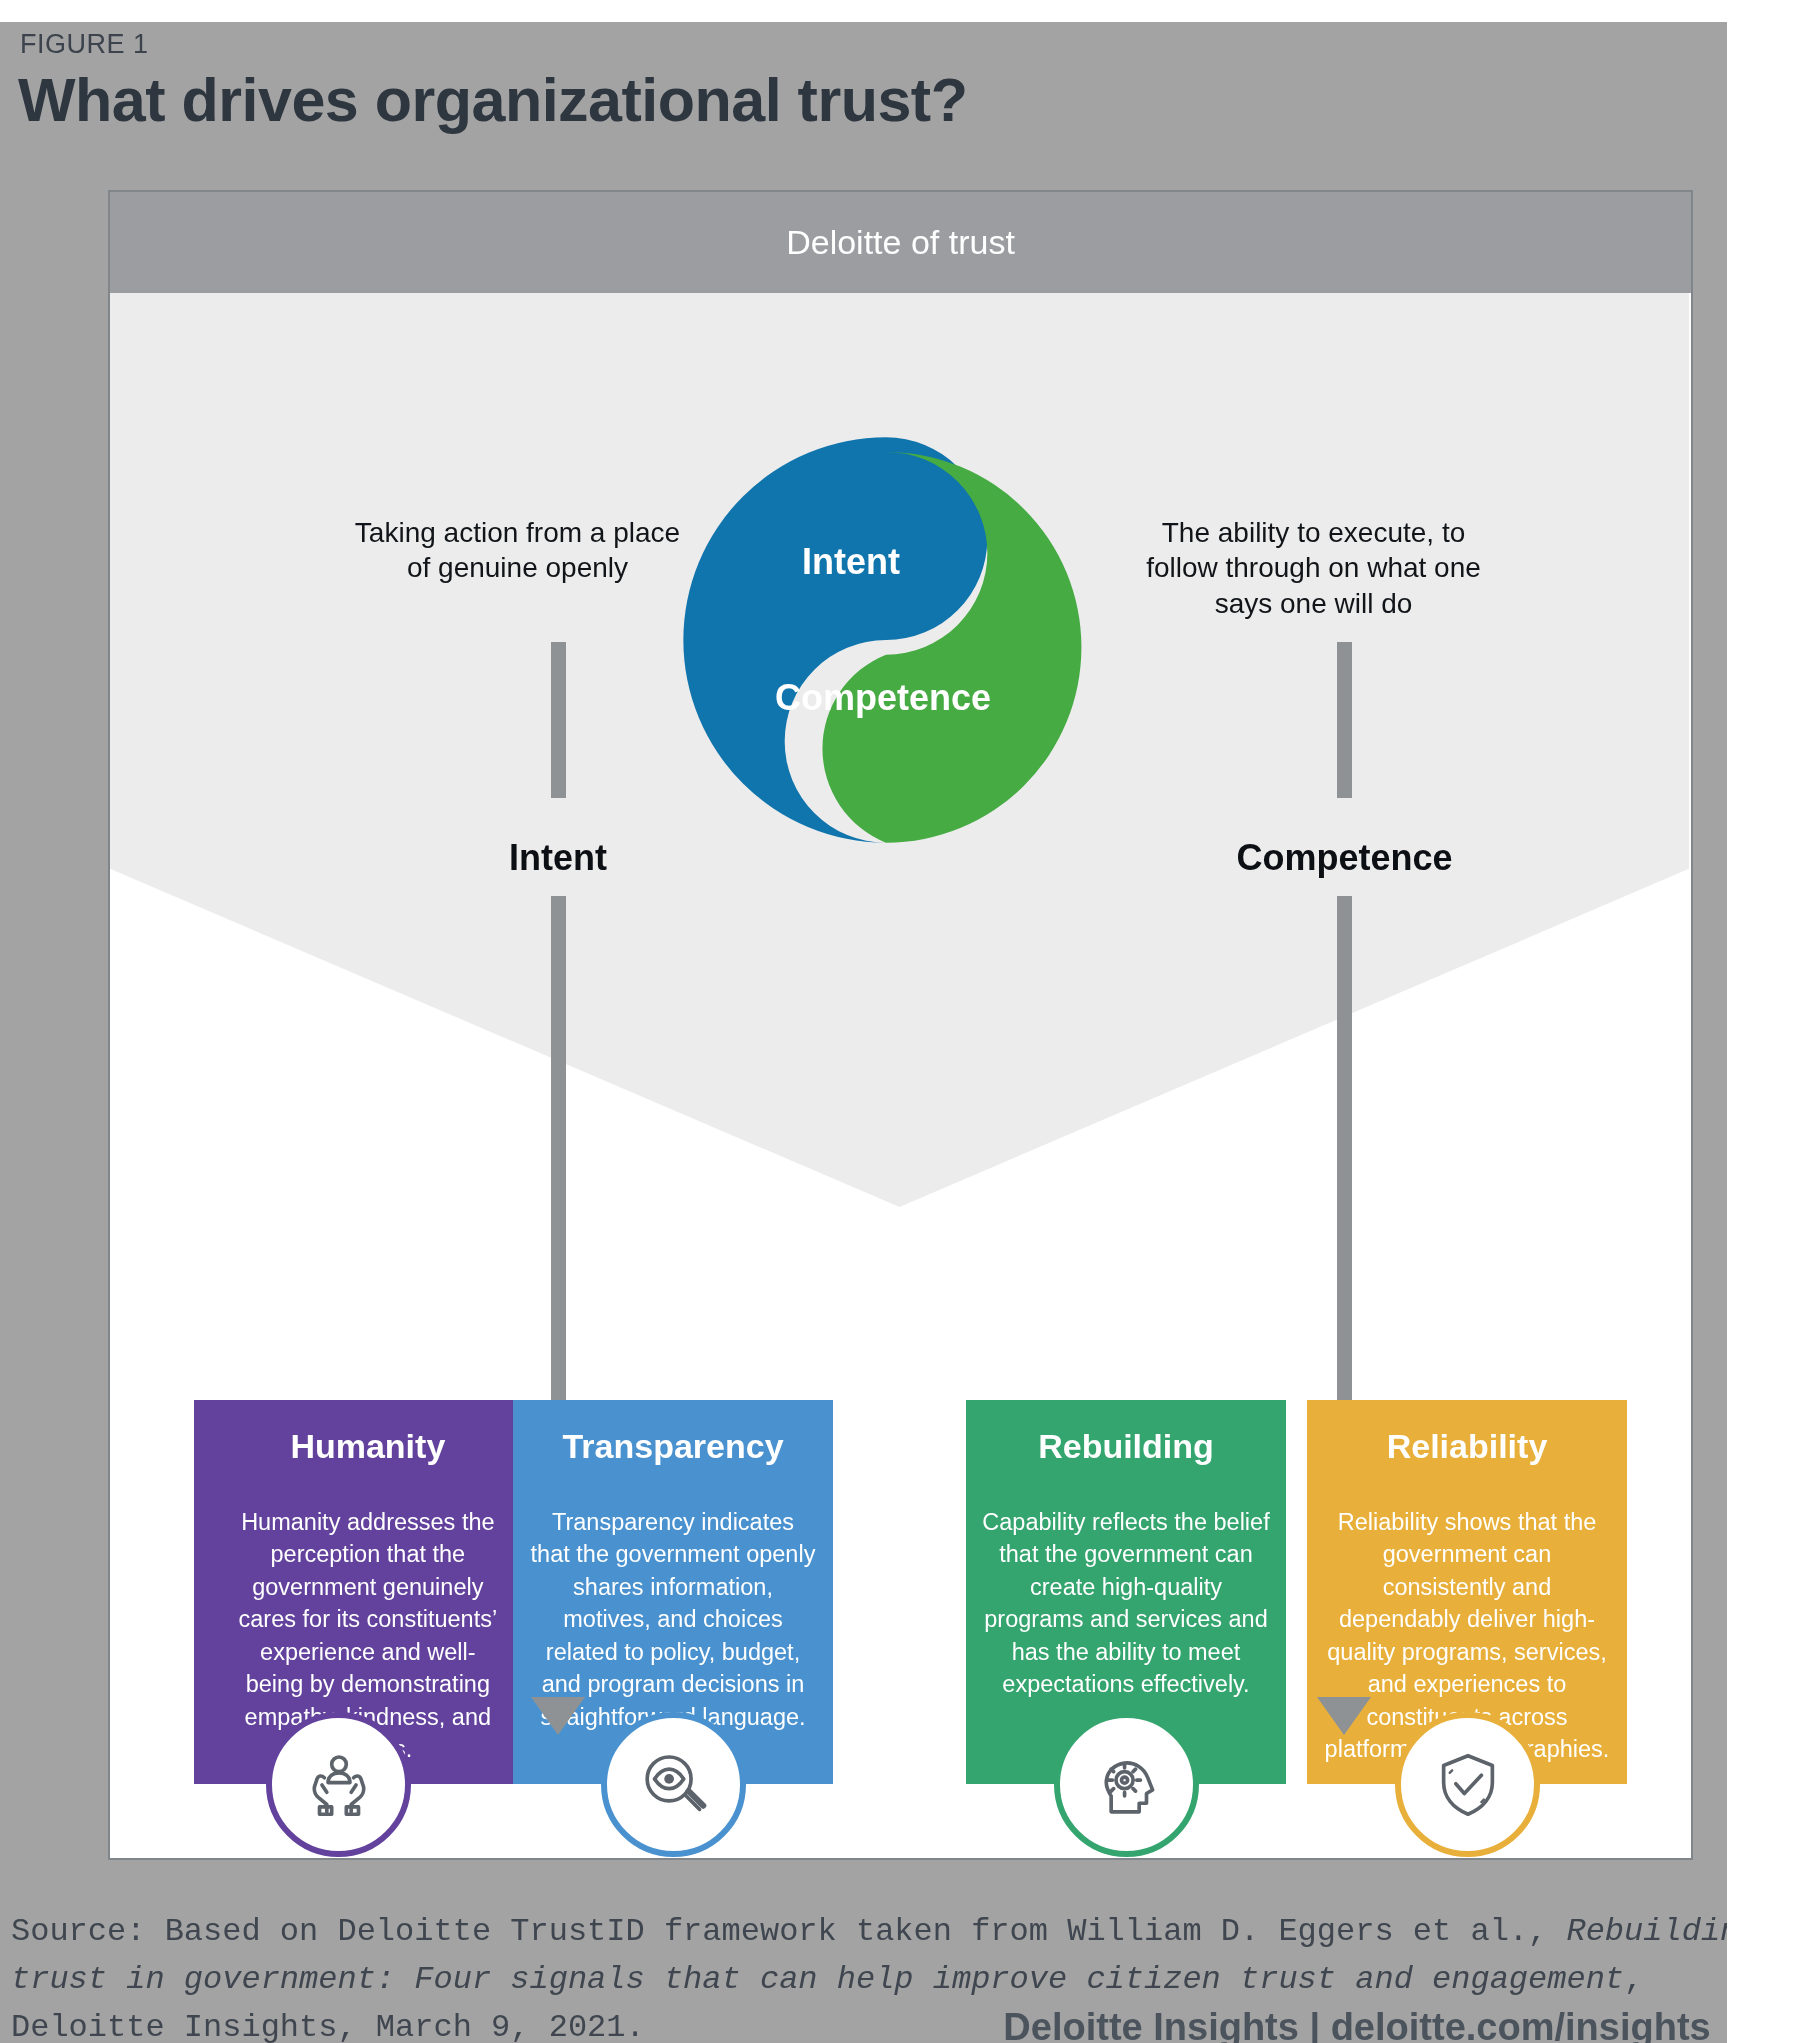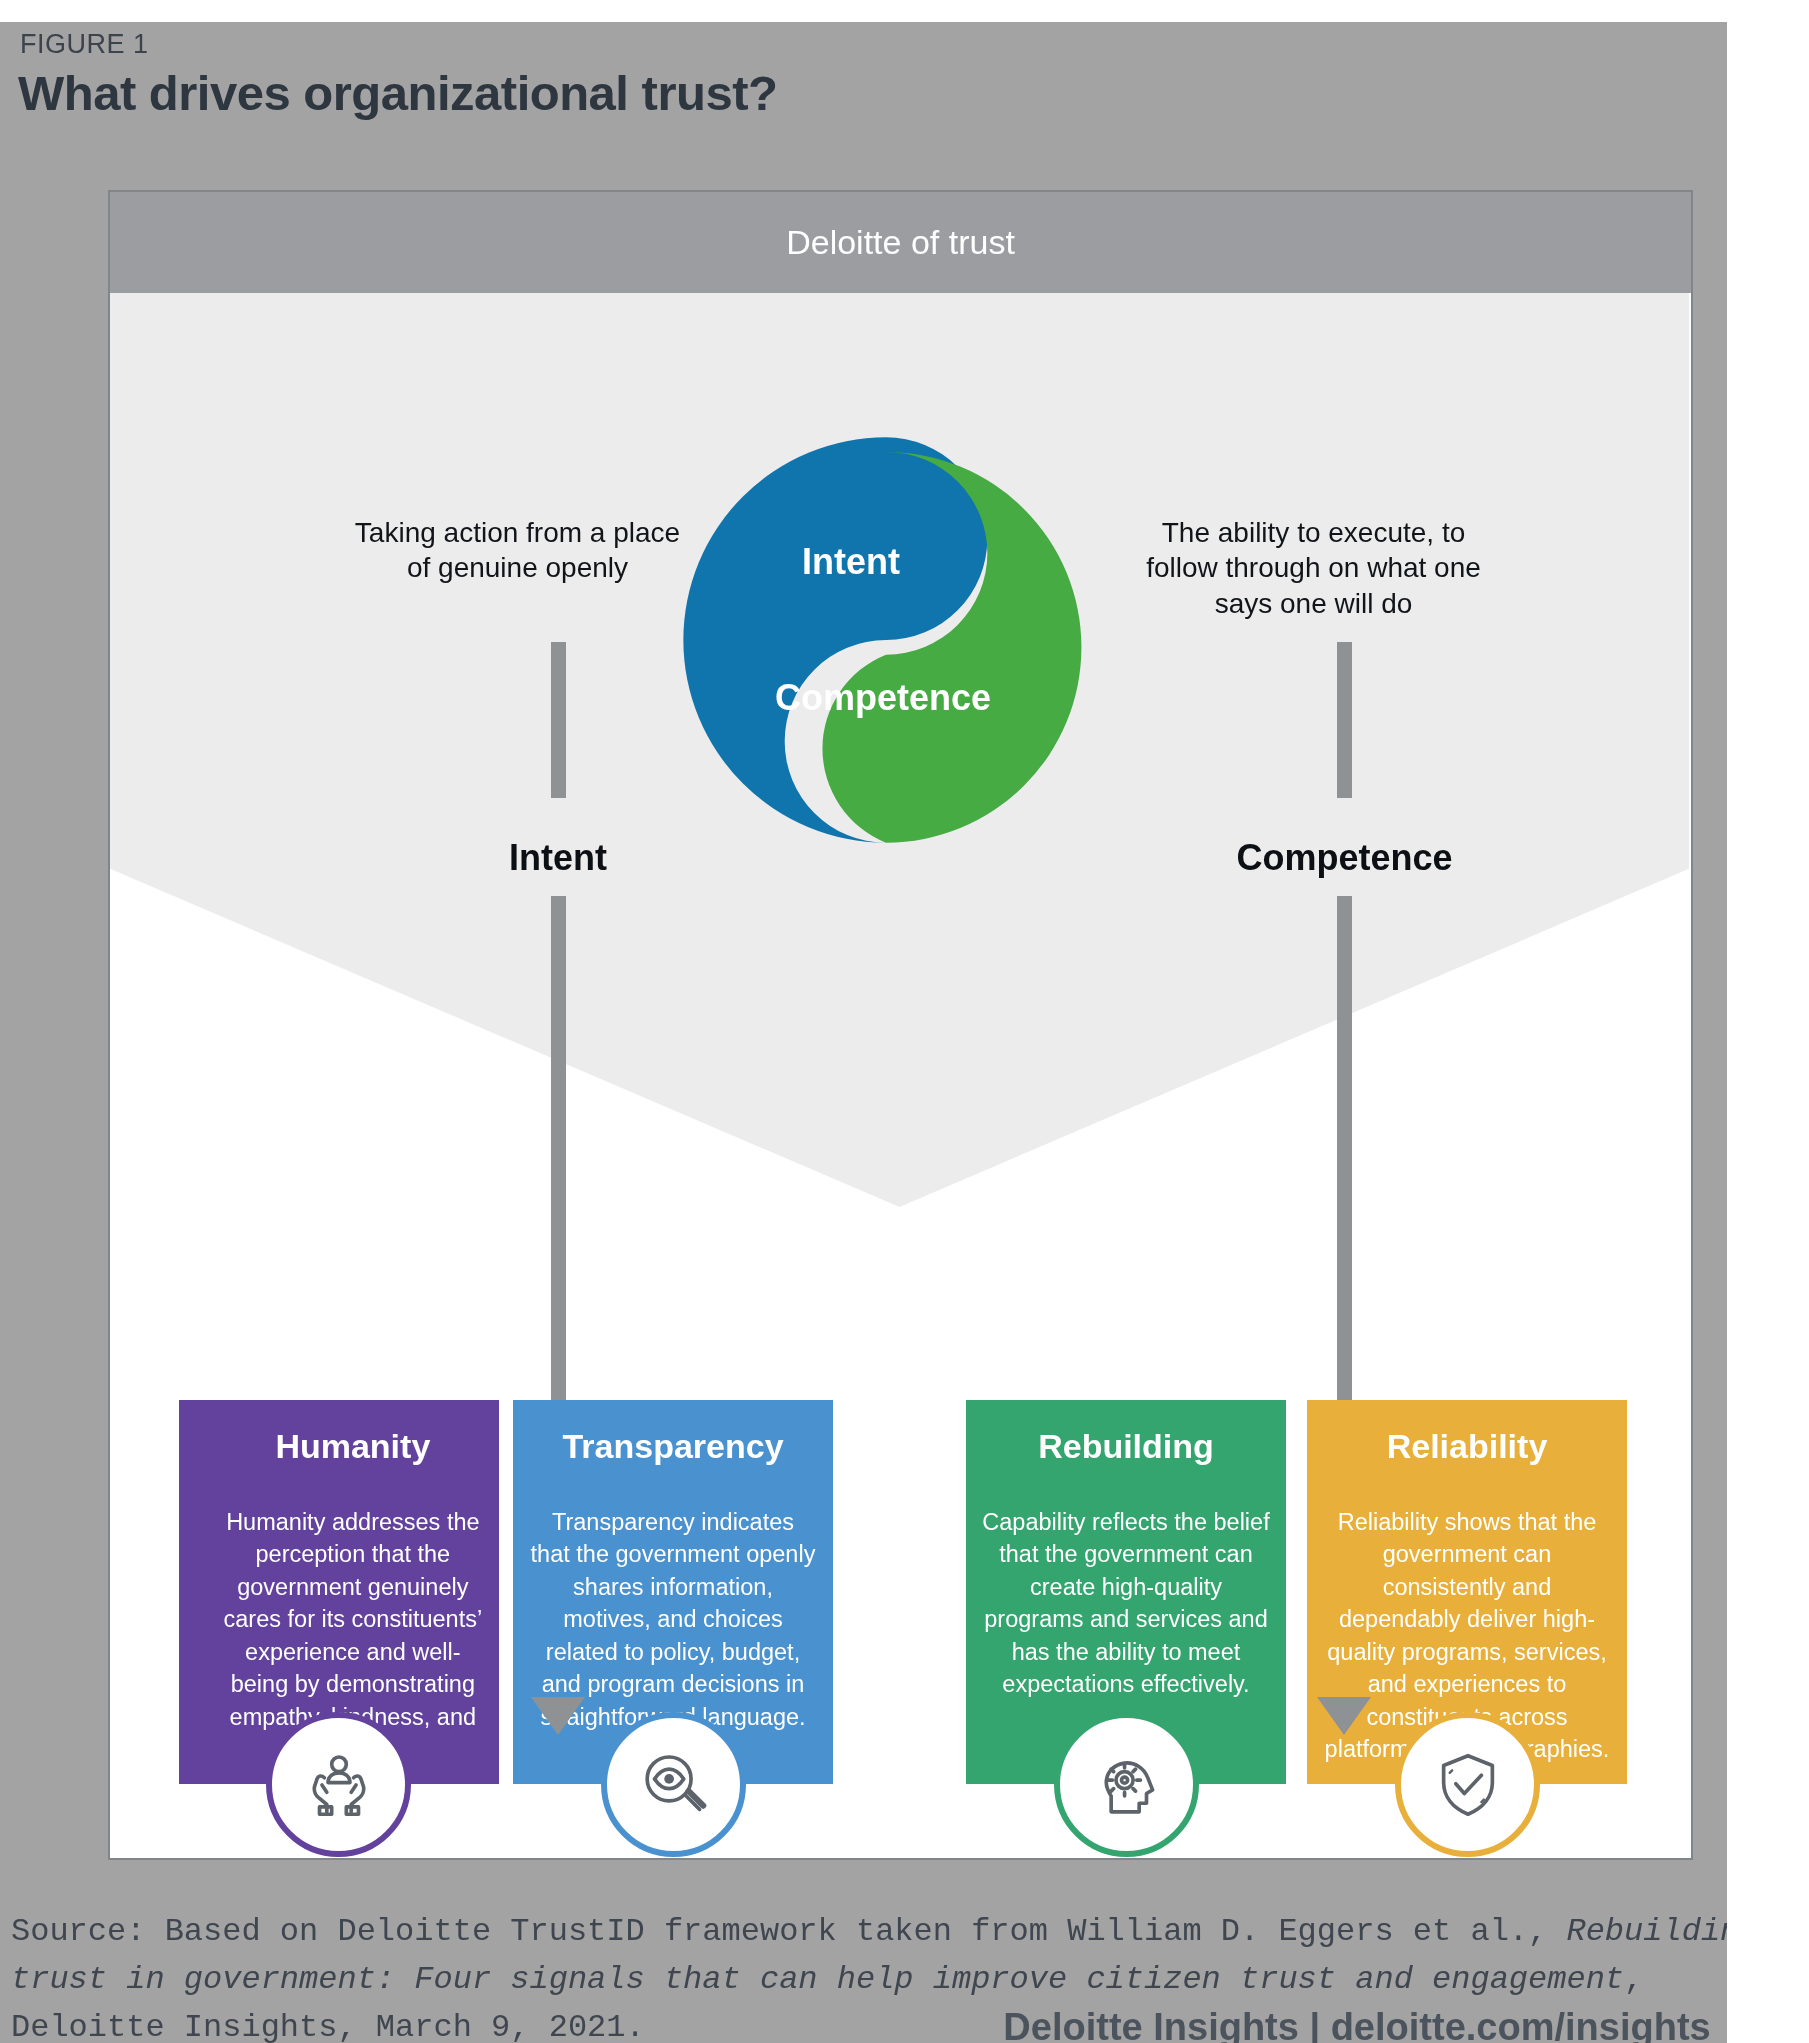--- a/index.html
+++ b/index.html
@@ -27,21 +27,21 @@
     top: 7.2px;
     font-size: 27px;
     letter-spacing: 0.5px;
     color: #3c434d;
     font-family: "Liberation Sans", sans-serif;
   }
   .fig-title {
     position: absolute;
     left: 18px;
     top: 43px;
-    font-size: 49px;
+    font-size: 61px;
     font-weight: bold;
     color: #2e3640;
     letter-spacing: -0.5px;
     font-family: "Liberation Sans", sans-serif;
   }
 
   
   .panel {
     position: absolute;
     left: 108px;
@@ -249,21 +249,21 @@
 
         <path d="M100,10
                  A48.5,48.5 0 0 1 100,107
                  A48.5,48.5 0 0 0 100,197
                  A93.5,93.5 0 0 0 100,10 Z" fill="#45ab42"></path>
       </svg>
       <div class="yy-label intent">Intent</div>
       <div class="yy-label competence">Competence</div>
     </div>
 
-    <div class="card" style="left:69px; background:#63429d;padding-left:44px;">
+    <div class="card" style="left:84px; background:#63429d;padding-left:44px;">
       <div class="card-title">Humanity</div>
       <div class="card-body">Humanity addresses the perception that the government genuinely cares for its constituents’ experience and well-being by demonstrating empathy, kindness, and fairness.</div>
     </div>
 
     <div class="card" style="left:403px; background:#4a92cf;">
       <div class="card-title">Transparency</div>
       <div class="card-body">Transparency indicates that the government openly shares information, motives, and choices related to policy, budget, and program decisions in straightforward language.</div>
     </div>
 
     <div class="card" style="left:856px; background:#34a56e;">

